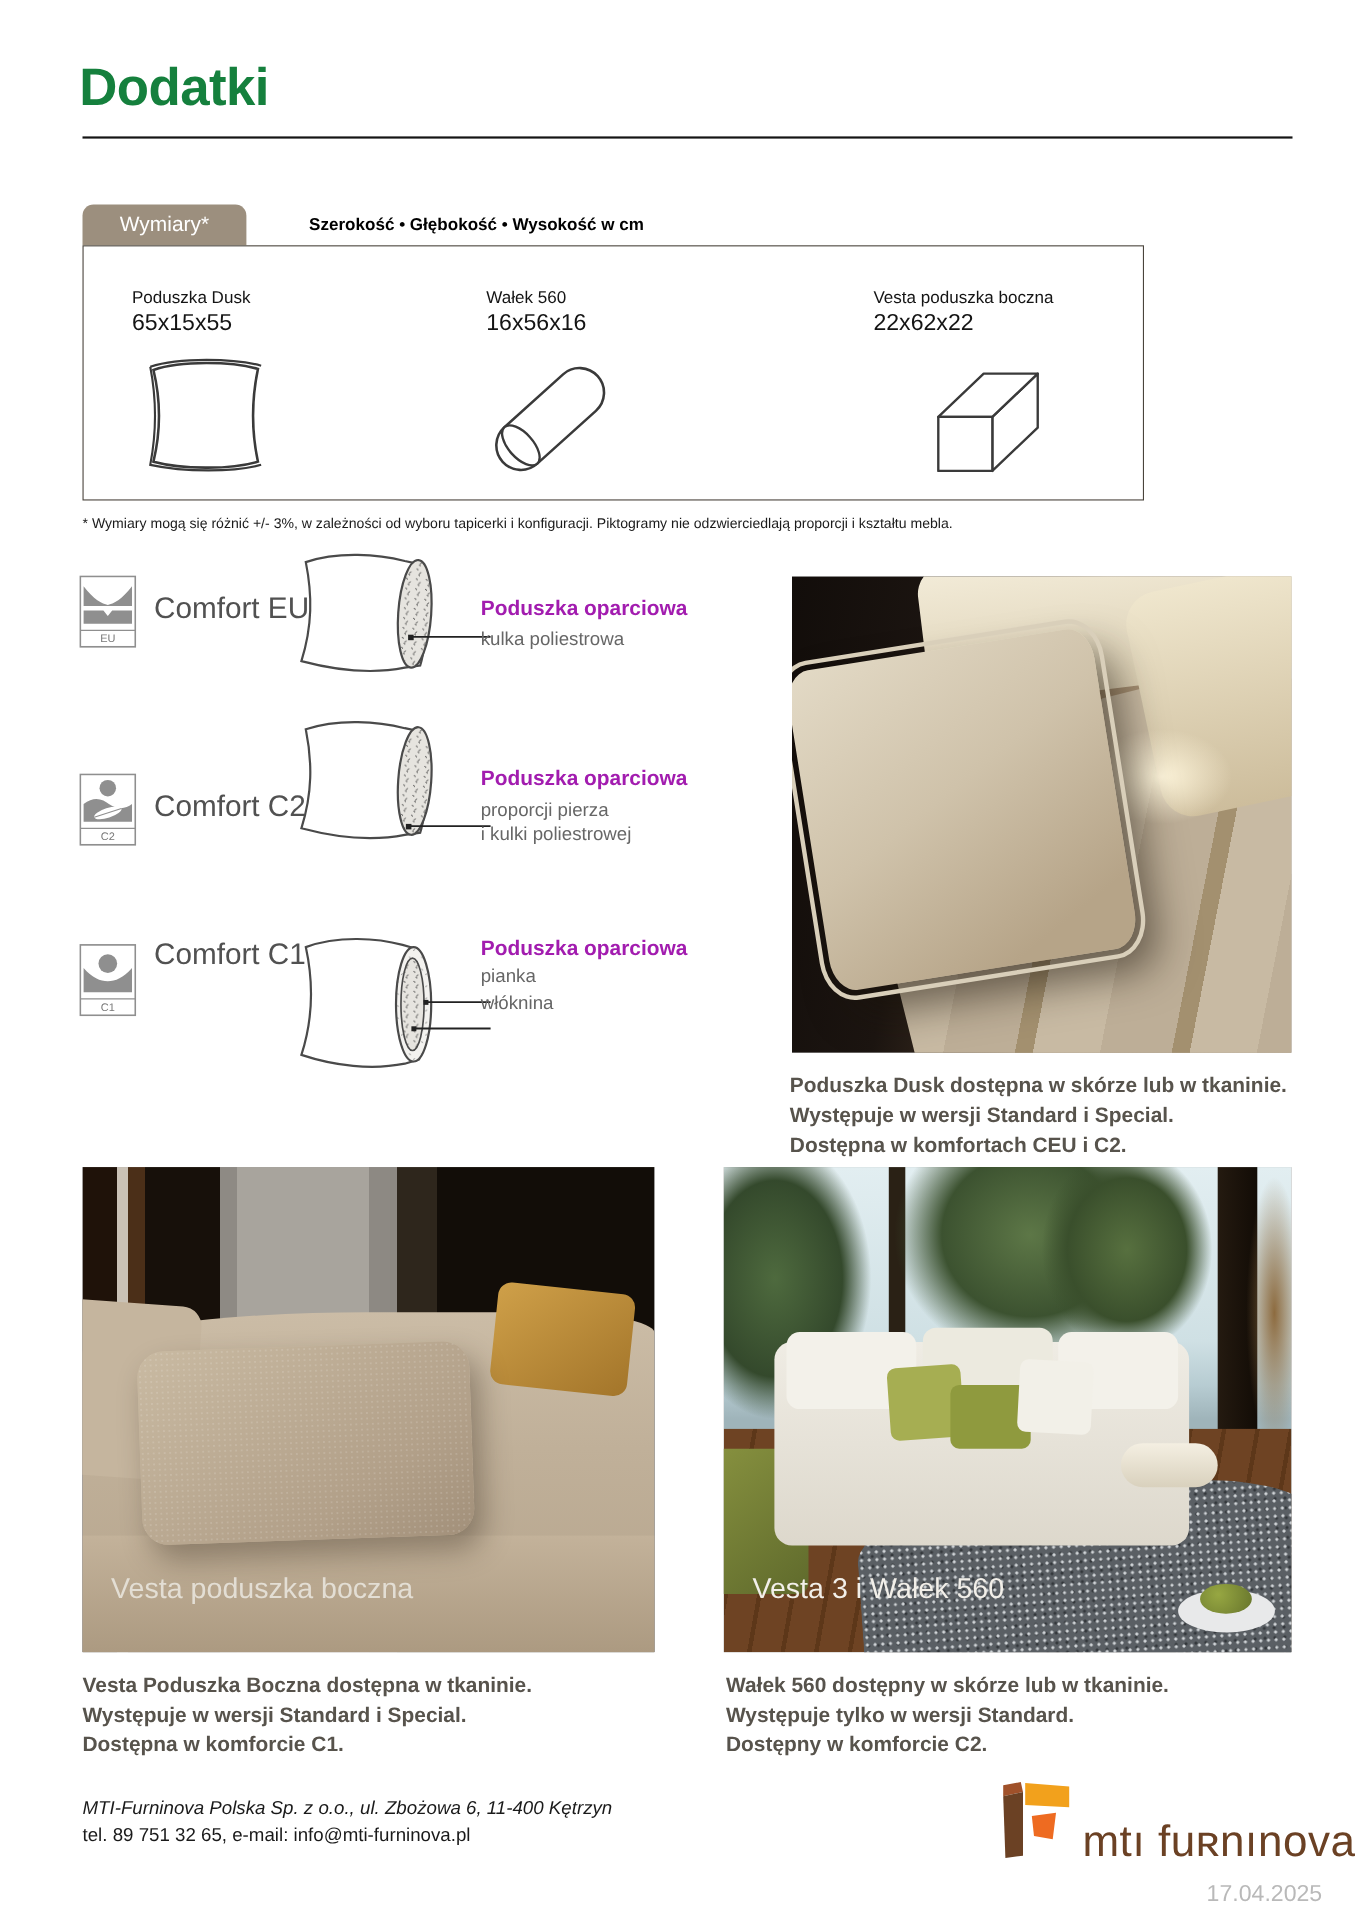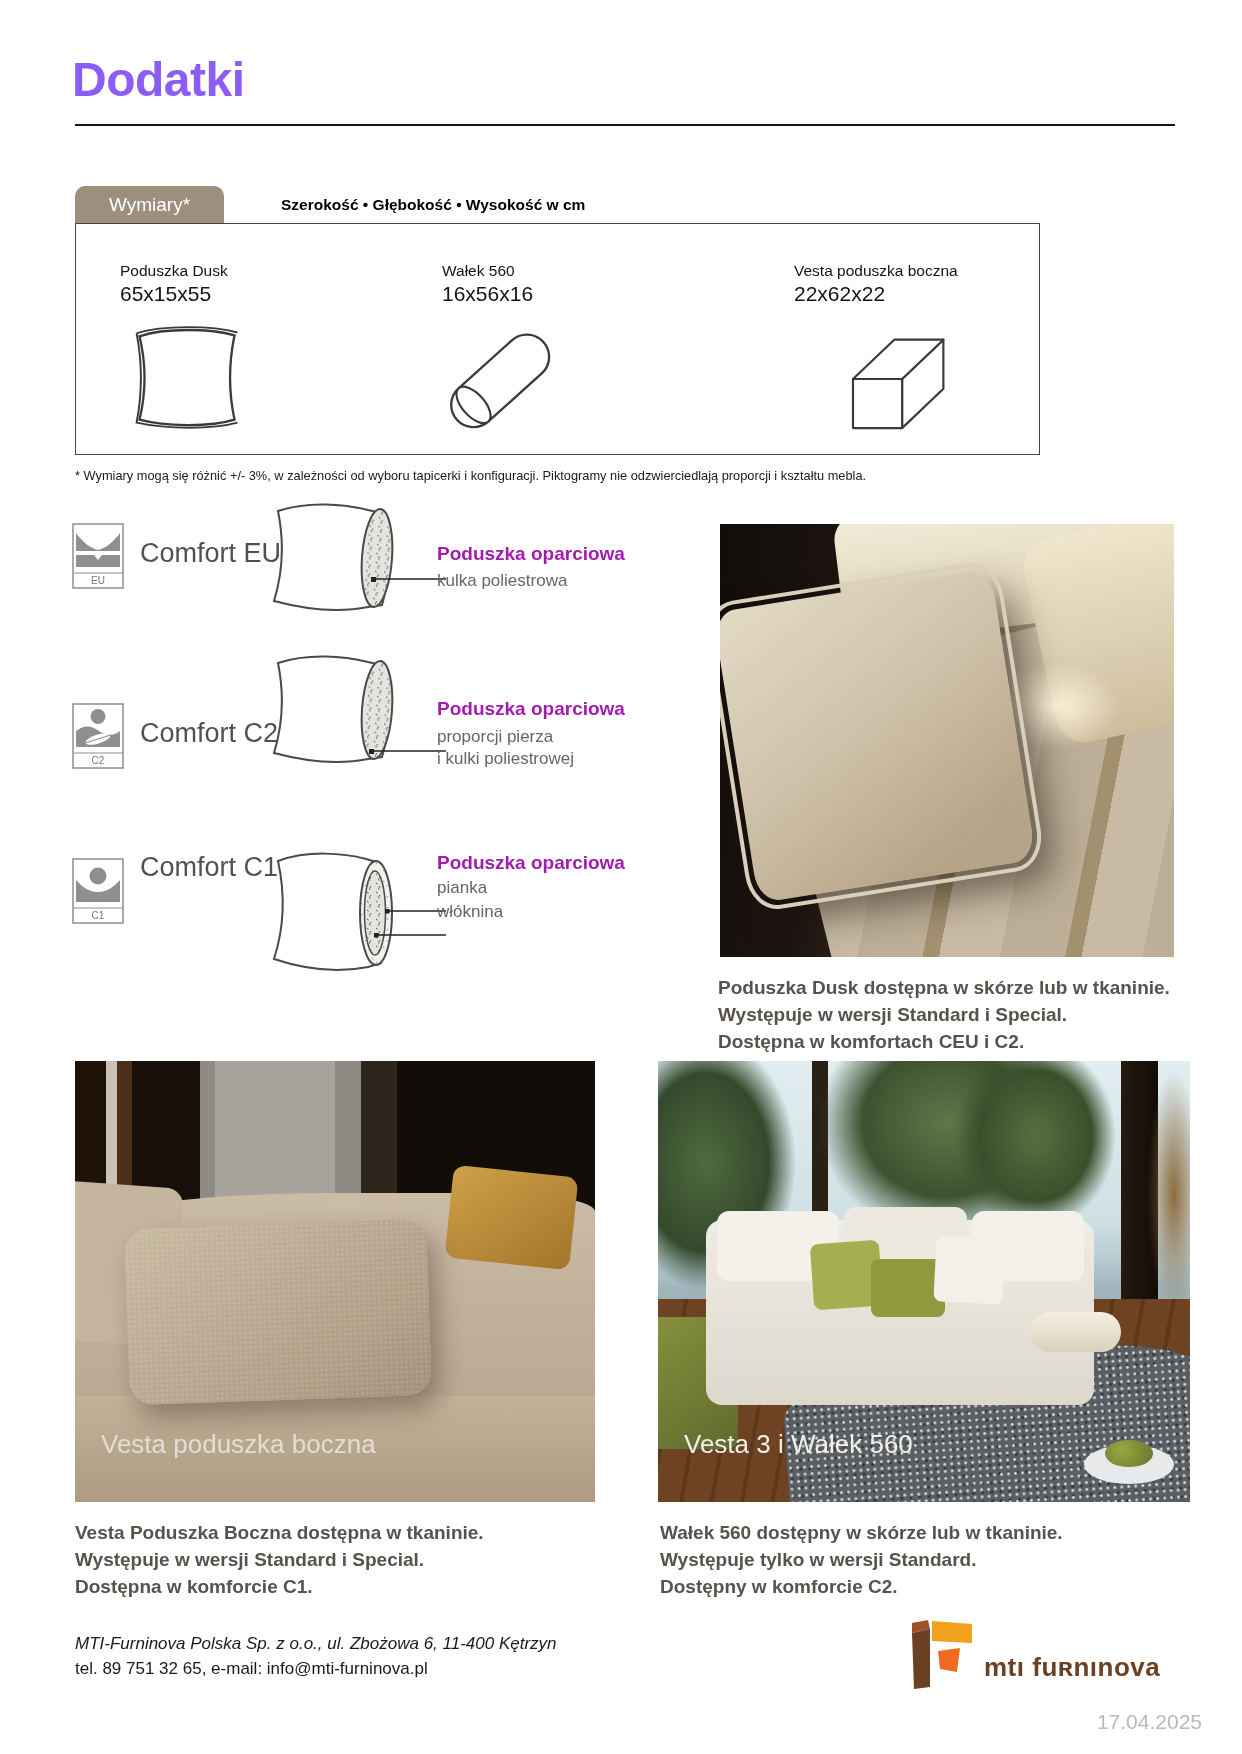--- a/index.html
+++ b/index.html
@@ -2,21 +2,21 @@
 <html><head>
 <meta charset="utf-8">
 <style>
   html,body{margin:0;padding:0;background:#888;}
   .page{
     position:relative;width:1242px;height:1754px;margin:0 auto;background:#ffffff;
     font-family:"Liberation Sans","DejaVu Sans",sans-serif;overflow:hidden;
   }
   .abs{position:absolute;}
   
-  .title{left:72px;top:52px;font-size:48px;font-weight:600;color:#8b5cf6;letter-spacing:-.5px;text-align:right;}
+  .title{left:72px;top:52px;font-size:48px;font-weight:600;color:#15803d;letter-spacing:-.5px;text-align:right;}
   .rule{left:75px;top:124px;width:1100px;height:2px;background:#141414;}
   
   .tab{left:75px;top:186px;width:149px;height:37px;border-radius:10px 10px 0 0;
        color:#fff;font-size:19px;text-align:center;line-height:37px;}
   .units{left:281px;top:196px;font-size:15.5px;color:#000;font-weight:600;}
   .dimsbox{left:75px;top:223px;width:965px;height:232px;border:1px solid #4a443c;box-sizing:border-box;}
   .dim-col{position:absolute;top:0;}
   .dim-name{position:absolute;top:38px;left:0;font-size:15.5px;color:#141414;white-space:nowrap;}
   .dim-size{position:absolute;top:58px;left:0;font-size:21px;color:#141414;}
   .dim-ico{position:absolute;top:98px;left:0;}
@@ -76,21 +76,21 @@
   .t-back2{left:35%;top:33%;width:23%;height:17%;background:#eceadf;border-radius:12px;}
   .t-back3{left:59%;top:34%;width:21%;height:16%;background:#f3f1ea;border-radius:12px;}
   .t-p-green{left:29%;top:41%;width:13%;height:15%;background:#a6ae52;border-radius:8px;transform:rotate(-4deg);}
   .t-p-green2{left:40%;top:45%;width:14%;height:13%;background:#8f9a3e;border-radius:8px;}
   .t-p-white{left:52%;top:40%;width:13%;height:15%;background:#f2f0e8;border-radius:8px;transform:rotate(3deg);}
   .t-bolster{right:13%;top:57%;width:17%;height:9%;border-radius:999px;background:linear-gradient(#f4efe2,#d9d1bd);}
   .t-bowl{right:3%;bottom:4%;width:17%;height:9%;background:#e8e9ea;border-radius:50%;}
   .t-fruit{right:7%;bottom:8%;width:9%;height:6%;background:radial-gradient(circle at 35% 35%,#97a742,#66742c);border-radius:50%;}
   
   .addr{font-size:17px;color:#1a1a1a;}
-  .logo-text{font-size:26px;font-weight:bold;letter-spacing:.5px;}
+  .logo-text{font-size:40px;font-weight:normal;letter-spacing:.5px;}
   .date{font-size:21px;}
 </style>
 </head>
 <body>
 
 <svg width="0" height="0" style="position:absolute" aria-hidden="true">
   <defs>
     <pattern id="speck" width="9" height="9" patternUnits="userSpaceOnUse">
       <rect width="9" height="9" fill="#e6e4df"></rect>
       <path d="M2 2 l1.6 1.2 M6 5 l-1.2 1.8 M4 7.5 l1.4 .8" stroke="#3c3c3c" stroke-width=".9"></path>
@@ -228,21 +228,21 @@
     <div class="v-seat"></div>
     <div class="v-arm"></div>
     <div class="overlay-label" style="left:26px;bottom:42px;color:#e3ded4;">Vesta poduszka boczna</div>
   </div>
   <div class="caption" style="left:75px;top:1519px;width:500px;">
     <div>Vesta Poduszka Boczna dostępna w tkaninie.</div>
     <div>Występuje w wersji Standard i Special.</div>
     <div>Dostępna w komforcie C1.</div>
   </div>
 
-  <div class="photo" style="left:658px;top:1061px;width:516px;height:441px;padding-left:16px;">
+  <div class="photo" style="left:658px;top:1061px;width:516px;height:441px;">
     <div class="t-sky"></div>
     <div class="t-tree1"></div>
     <div class="t-trunk"></div>
     <div class="t-tree2"></div>
     <div class="t-tree3"></div>
     <div class="t-pool"></div>
     <div class="t-pillar"></div>
     <div class="t-plant"></div>
     <div class="t-floor"></div>
     <div class="t-rug"></div>

